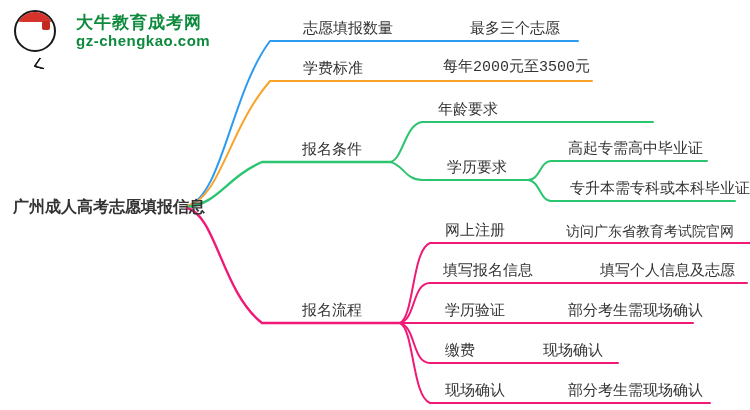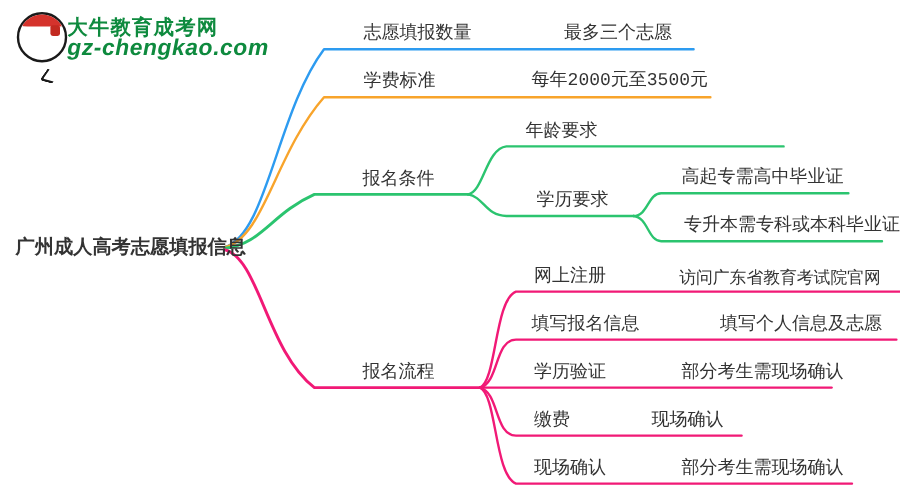--- a/index.html
+++ b/index.html
@@ -14,41 +14,41 @@
   .st-green{stroke:var(--c-green);}
   .st-pink{stroke:var(--c-pink);}
   .trunk{stroke-width:2.4;}
   .node{
     position:absolute;white-space:nowrap;color:var(--c-text);
     font-size:15px;line-height:18px;
   }
   .node.small{font-size:14px;}
   .root-label{font-size:16px;font-weight:600;letter-spacing:0;}
   
-  .logo{position:absolute;left:14px;top:10px;display:flex;align-items:center;gap:0;}
+  .logo{position:absolute;left:14px;top:10px;display:flex;align-items:center;gap:20px;}
   .bubble{
     position:relative;width:42px;height:42px;border:2px solid #1a1a1a;border-radius:50%;
     background:#fff;box-sizing:border-box;overflow:hidden;flex:0 0 auto;
   }
   .hat{position:absolute;top:-3px;left:-2px;width:44px;height:13px;background:#d5332c;border-radius:50% 50% 20% 20%;}
   .seal{position:absolute;top:9px;right:4px;width:8px;height:9px;background:#c22a20;border-radius:2px;}
   .bubble-chars{
     position:absolute;left:0;top:10px;width:100%;text-align:center;
     font-family:"DejaVu Serif","Liberation Serif",serif;font-weight:bold;
     font-size:14px;line-height:15px;color:#111;letter-spacing:1px;writing-mode:vertical-rl;
     height:32px;margin:0 auto;right:0;
   }
   .bubble-tail{
     position:absolute;left:22px;top:48px;width:9px;height:9px;background:#fff;
     border-left:2px solid #1a1a1a;border-bottom:2px solid #1a1a1a;
     transform:rotate(15deg) skew(-20deg);border-radius:0 0 0 3px;
   }
   .brand-col{display:flex;flex-direction:column;justify-content:center;}
   .brand{color:var(--c-brand);font-weight:bold;font-size:17px;line-height:20px;letter-spacing:1px;}
-  .domain{color:var(--c-brand);font-weight:bold;font-size:19px;line-height:16px;letter-spacing:.5px;font-style:italic;}
+  .domain{color:var(--c-brand);font-weight:bold;font-size:15px;line-height:16px;letter-spacing:.5px;}
 </style>
 </head>
 <body>
 
 <div id="stage">
 
   <div class="logo">
     <div class="bubble">
       <div class="hat"></div>
       <div class="seal"></div>

